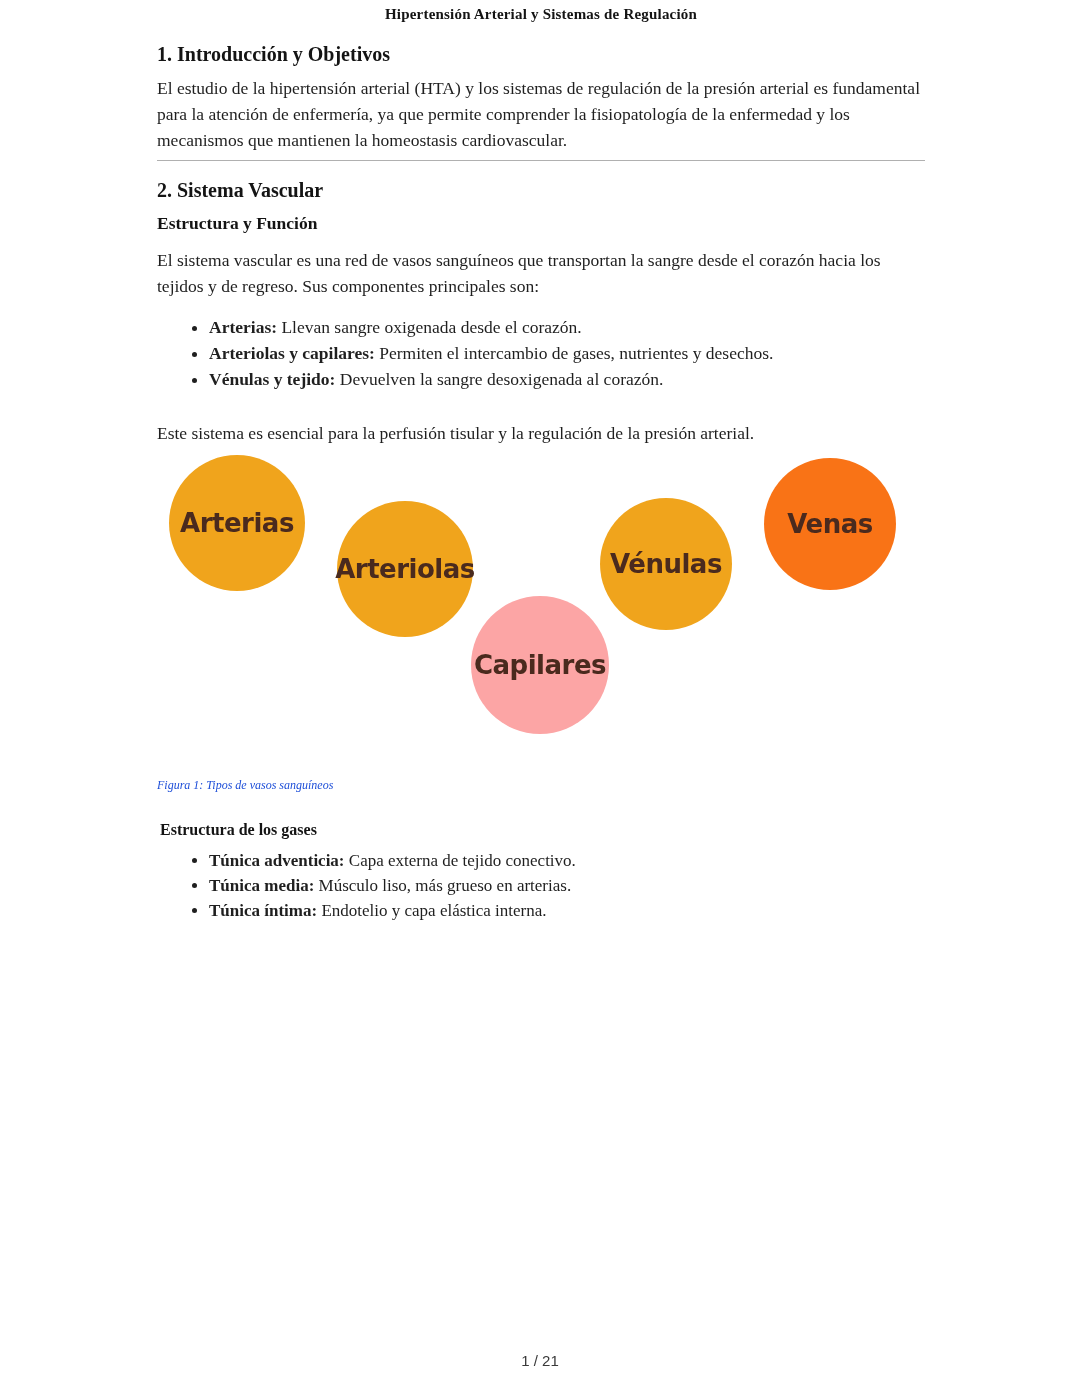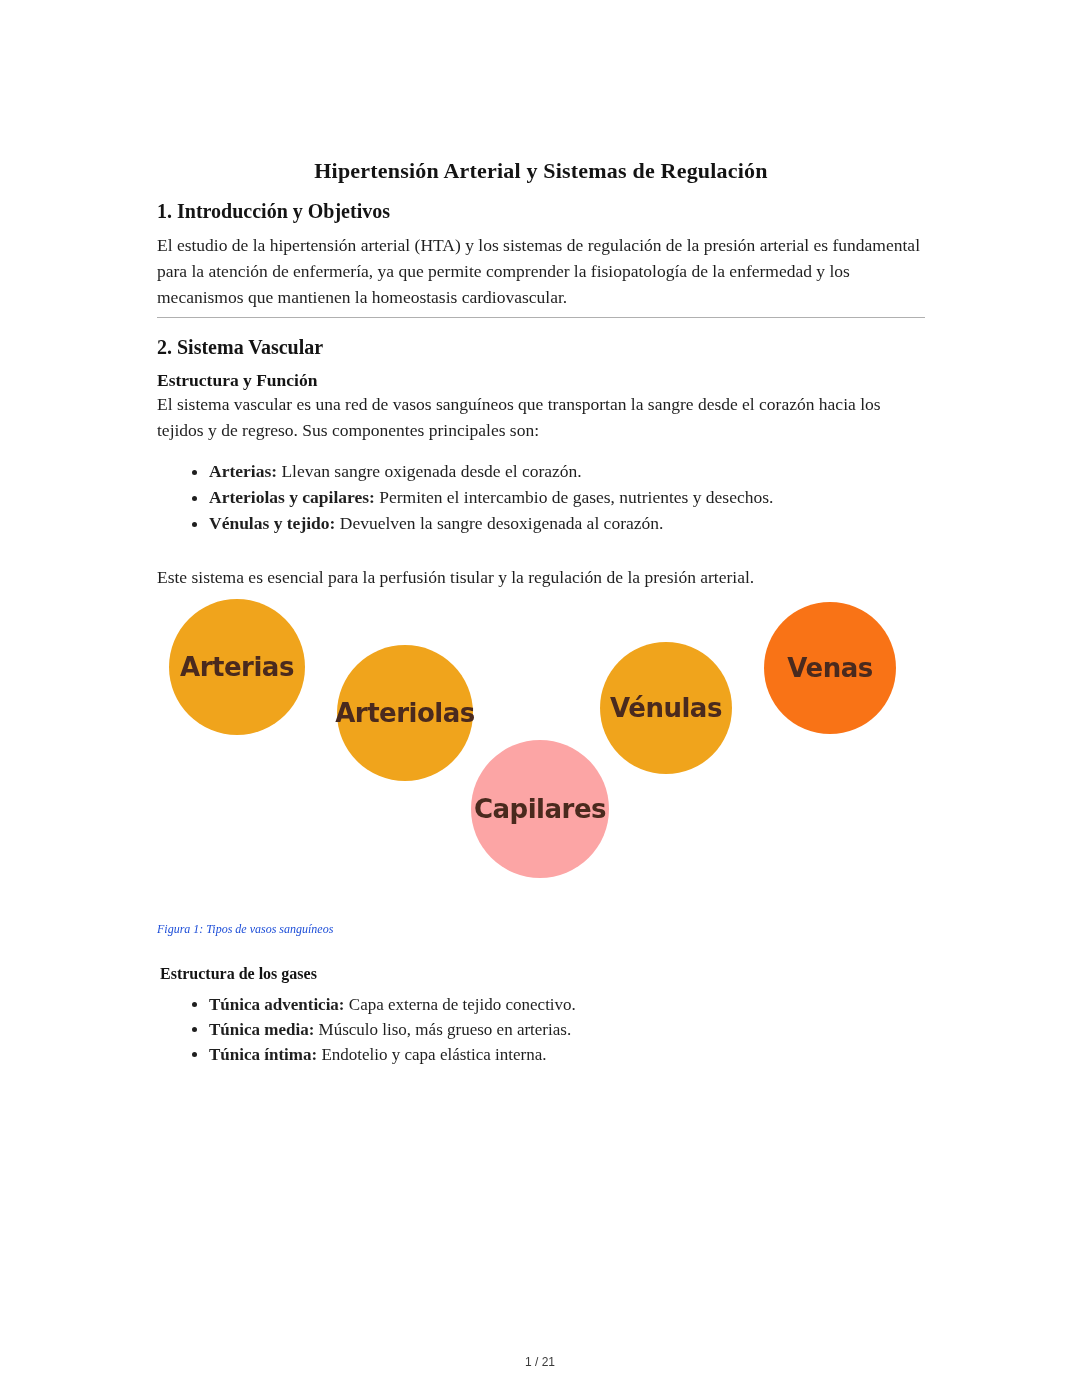--- a/index.html
+++ b/index.html
@@ -12,23 +12,22 @@
     color: #1c1c1c;
     overflow: hidden;
   }
   .content {
     position: absolute;
     left: 157px;
     top: 0;
     width: 768px;
   }
   .doc-title {
-    padding-top: 157px;
     text-align: center;
-    font-size: 22px;
+    font-size: 15px;
     line-height: 28px;
     font-weight: 700;
     color: #141414;
     letter-spacing: 0.2px;
   }
   .section-heading {
     font-size: 20px;
     line-height: 24px;
     font-weight: 700;
     color: #141414;
@@ -41,21 +40,21 @@
     line-height: 22px;
     font-weight: 700;
     color: #141414;
   }
   .body-para {
     font-size: 17.5px;
     line-height: 26px;
     color: #1f1f1f;
   }
   .body-para.intro { margin-top: 9px; }
-  .body-para.vascular { margin-top: 0; }
+  .body-para.vascular { margin-top: 13px; }
   .body-para.closing { margin-top: 28px; }
   hr.divider {
     margin-top: 7px;
     border: none;
     border-top: 1px solid #b0b0b0;
     height: 0;
   }
   ul.doc-list {
     margin-top: 15px;
     padding-left: 52px;
@@ -108,21 +107,21 @@
     color: #141414;
     padding-left: 3px;
   }
   .page-number {
     position: absolute;
     bottom: 28px;
     left: 0;
     width: 100%;
     text-align: center;
     font-family: "Liberation Sans", sans-serif;
-    font-size: 12px;
+    font-size: 15px;
     color: #3a3a3a;
   }
 </style>
 </head>
 <body>
 
 <div class="content">
 
   <h1 class="doc-title">Hipertensión Arterial y Sistemas de Regulación</h1>
 

